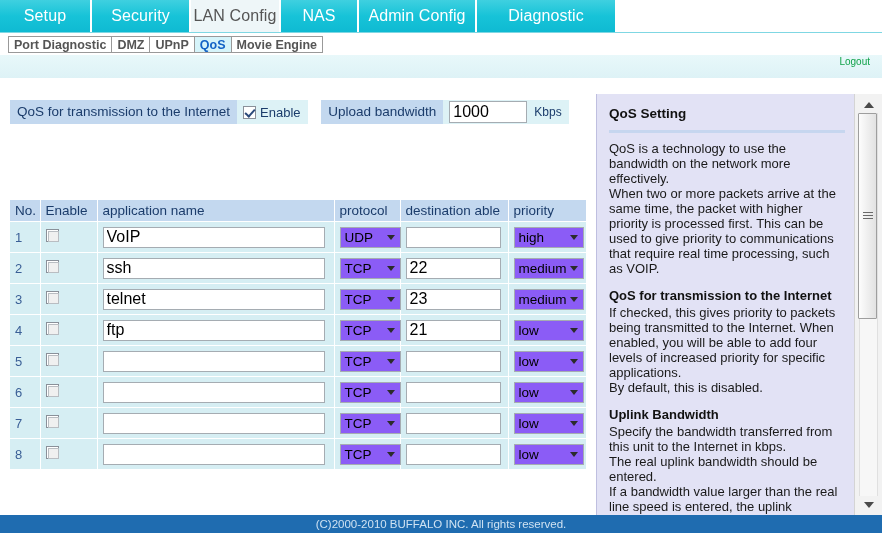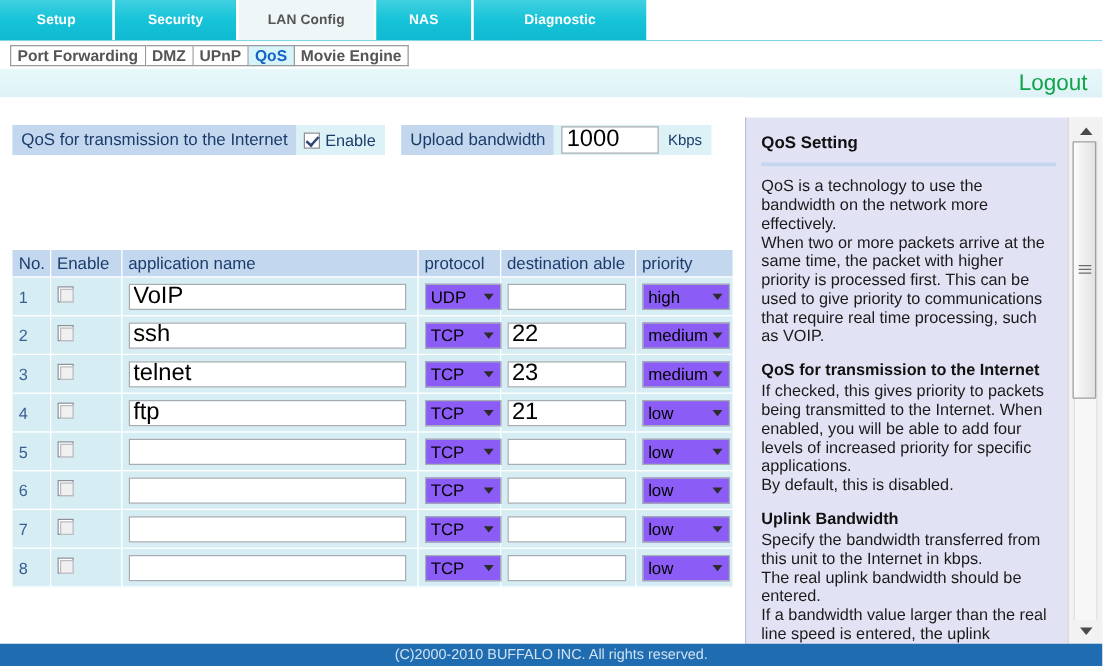--- a/index.html
+++ b/index.html
@@ -22,22 +22,22 @@
     height: 32px;
     background: #ffffff;
     border-bottom: 1px solid #7fd7e3;
   }
   .main-tab {
     flex: 0 0 auto;
     display: flex;
     align-items: center;
     justify-content: center;
     color: #ffffff;
-    font-weight: bold;
-    font-size: 11px;
+    font-weight: normal;
+    font-size: 16px;
     background: linear-gradient(180deg, #3fd0e0 0%, #17c3d8 50%, #0fbad2 100%);
     border-right: 2px solid #ffffff;
     box-sizing: border-box;
     cursor: pointer;
     white-space: nowrap;
     letter-spacing: 0.1px;
   }
   .main-tab:last-child { border-right: none; }
   .main-tab.active {
     background: #eef6f8;
@@ -76,21 +76,21 @@
   #logout-strip {
     height: 24px;
     background: linear-gradient(180deg, #e8f8fa 0%, #ddf2f6 100%);
     position: relative;
   }
   #logout-link {
     position: absolute;
     right: 12px;
     top: 1px;
     color: #11a24a;
-    font-size: 18px;
+    font-size: 10px;
     cursor: pointer;
   }
 
   
   #page-body {
     position: absolute;
     top: 78px;
     left: 0;
     right: 0;
     bottom: 18px;
@@ -126,21 +126,21 @@
     padding: 0 7px 0 6px;
     background: #ddf2f6;
   }
   .unit {
     color: #1b3c6b;
     font-size: 12px;
     padding-left: 7px;
   }
   input.txt {
     font-family: "Liberation Sans", sans-serif;
-    font-size: 19px;
+    font-size: 16px;
     color: #000000;
     border: 1px solid #a5acb2;
     background: #ffffff;
     padding: 2px 3px;
     box-sizing: border-box;
     outline: none;
   }
   .chk {
     width: 13px; height: 13px;
     border: 1px solid #8a9099;
@@ -362,27 +362,28 @@
     text-align: center;
     line-height: 18px;
   }
 </style>
 </head>
 <body>
 
 <div id="main-tabs">
     <div class="main-tab" style="width: 92px;">Setup</div>
     <div class="main-tab" style="width: 99px;">Security</div>
-    <div class="main-tab active" style="width: 110px;">LAN Config</div>
+    <div class="main-tab active" style="width: 90px;">LAN Config</div>
     <div class="main-tab" style="width: 78px;">NAS</div>
+    <div class="main-tab" style="width: 118px;">Admin Config</div>
     <div class="main-tab" style="width: 138px;">Diagnostic</div>
   </div>
 
 <div id="sub-tabs">
-    <div class="sub-tab first">Port Forwarding</div>
+    <div class="sub-tab first">Port Diagnostic</div>
     <div class="sub-tab">DMZ</div>
     <div class="sub-tab">UPnP</div>
     <div class="sub-tab active">QoS</div>
     <div class="sub-tab">Movie Engine</div>
   </div>
 
 <div id="logout-strip">
   <span id="logout-link">Logout</span>
 </div>
 

